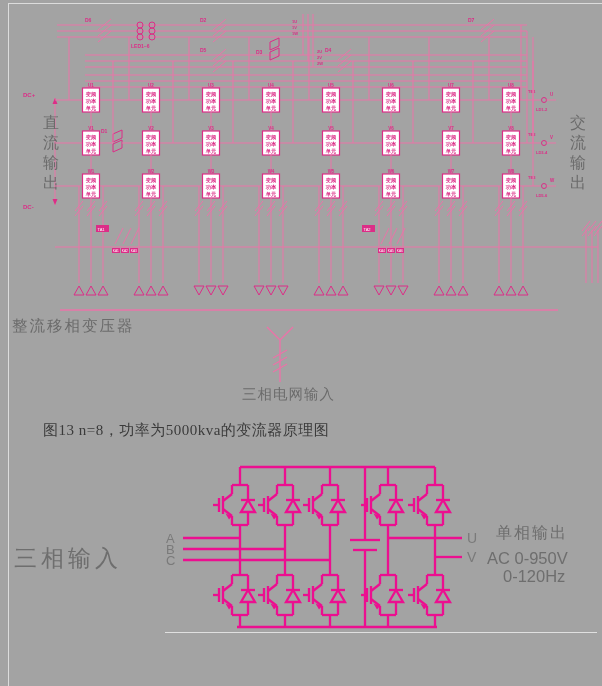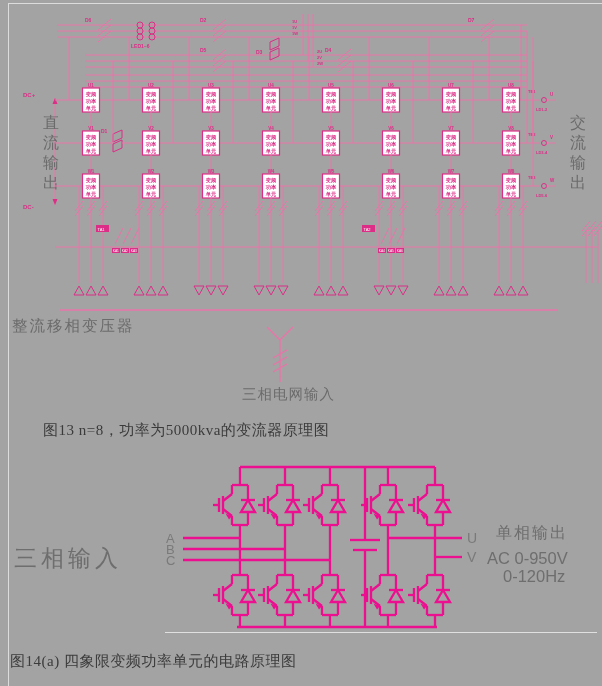--- a/index.html
+++ b/index.html
@@ -580,14 +580,13 @@
         <text x="166" y="106" font-size="13" fill="#7a7a7a">B</text>
         <text x="166" y="117" font-size="13" fill="#7a7a7a">C</text>
         <text x="467" y="95" font-size="14" fill="#7a7a7a">U</text>
         <text x="467" y="114" font-size="14" fill="#7a7a7a">V</text>
         <text x="496" y="90" font-size="16" fill="#6e6e6e" letter-spacing="2px">单相输出</text>
         <text x="487" y="116" font-size="16.5" fill="#6e6e6e">AC 0-950V</text>
         <text x="503" y="134" font-size="16.5" fill="#6e6e6e">0-120Hz</text>
       </g>
   </svg>
 
-  <p id="cap14" class="caption">图14(a) 四象限变频功率单元的电路原理图</p>
 </div>
 
 </body></html>

